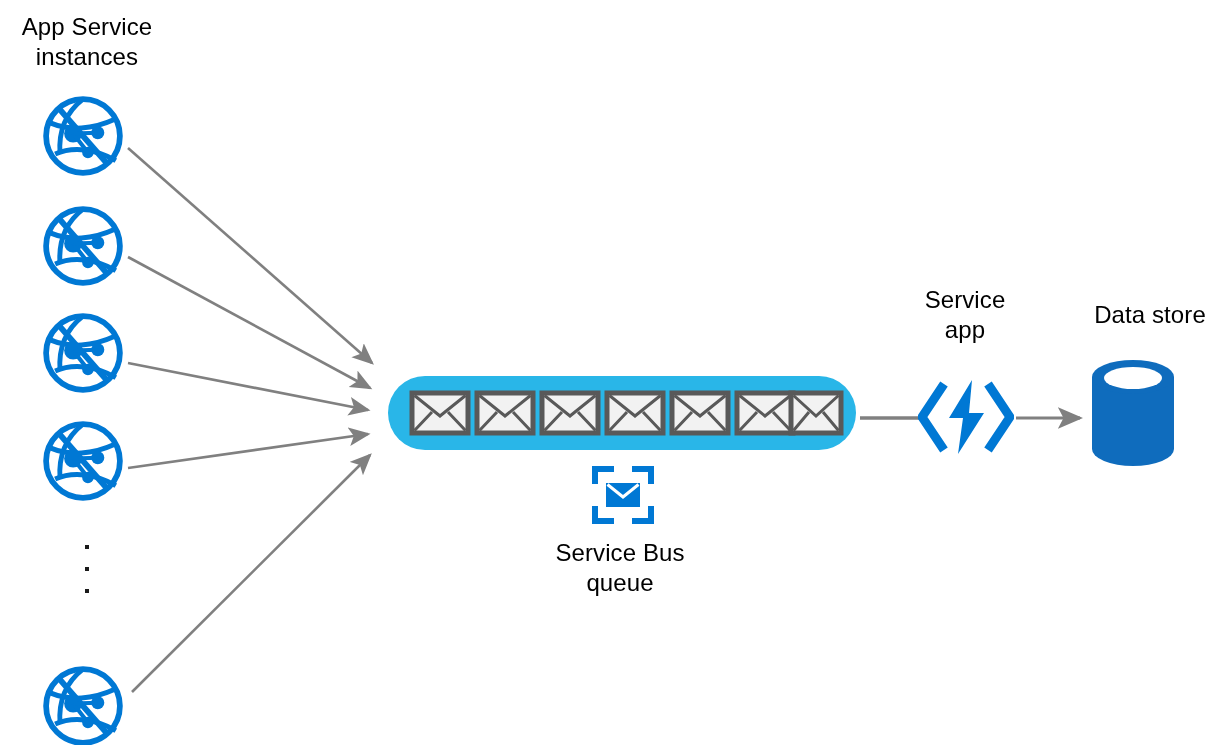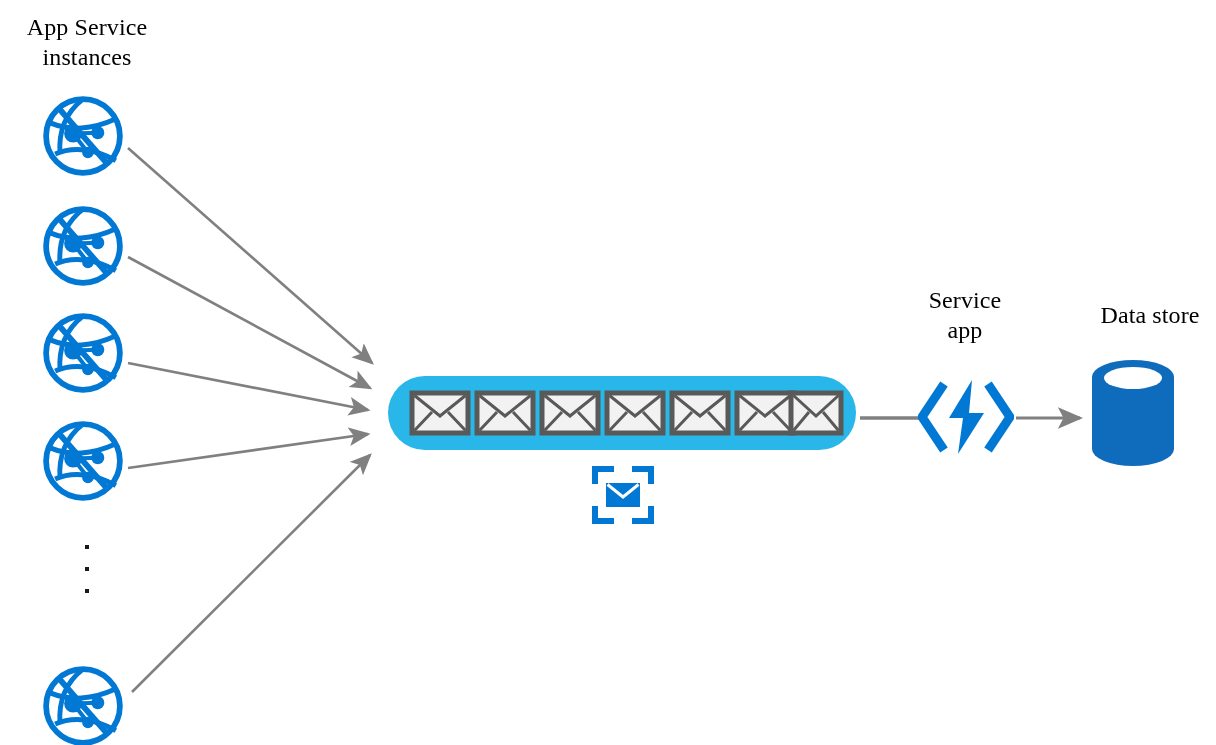--- a/index.html
+++ b/index.html
@@ -14,21 +14,21 @@
   #diagram-root {
     position: relative;
     width: 1216px;
     height: 745px;
     background: #ffffff;
     overflow: hidden;
   }
   .label {
     position: absolute;
     color: #000000;
-    font-family: Liberation Serif, serif;
+    font-family: Liberation Sans, sans-serif;
     font-size: 24px;
     line-height: 30px;
     text-align: center;
     white-space: pre-line;
     letter-spacing: 0.1px;
   }
   #app-service-title {
     left: 2px;
     top: 12px;
     width: 170px;
@@ -212,20 +212,22 @@
 
   <svg class="node-icon" style="left:592px; top:466px;" width="62" height="58" viewBox="0 0 62 58" xmlns="http://www.w3.org/2000/svg">
     <path d="M2 18 L2 2 L22 2" fill="none" stroke="#0078D4" stroke-width="8"></path>
     <path d="M60 18 L60 2 L40 2" fill="none" stroke="#0078D4" stroke-width="8"></path>
     <path d="M2 40 L2 56 L22 56" fill="none" stroke="#0078D4" stroke-width="8"></path>
     <path d="M60 40 L60 56 L40 56" fill="none" stroke="#0078D4" stroke-width="8"></path>
     <rect x="14" y="17" width="34" height="24" fill="#0078D4"></rect>
     <path d="M15.5 18.5 L31 31 L46.5 18.5" fill="none" stroke="#ffffff" stroke-width="3"></path>
   </svg>
 
+  <div class="label" id="service-bus-label">Service Bus
+queue</div>
 
   <div class="label" id="function-app-label">Service
 app</div>
 
   <svg class="node-icon" style="left:918px; top:378px;" width="96" height="78" viewBox="0 0 96 78" xmlns="http://www.w3.org/2000/svg">
     <path d="M26 6 L4 39 L26 72" fill="none" stroke="#0078D4" stroke-width="9" stroke-linejoin="miter"></path>
     <path d="M70 6 L92 39 L70 72" fill="none" stroke="#0078D4" stroke-width="9" stroke-linejoin="miter"></path>
     <path d="M54 2 L31 40 L45 40 L40 76 L66 35 L51 35 Z" fill="#0078D4"></path>
   </svg>
 

